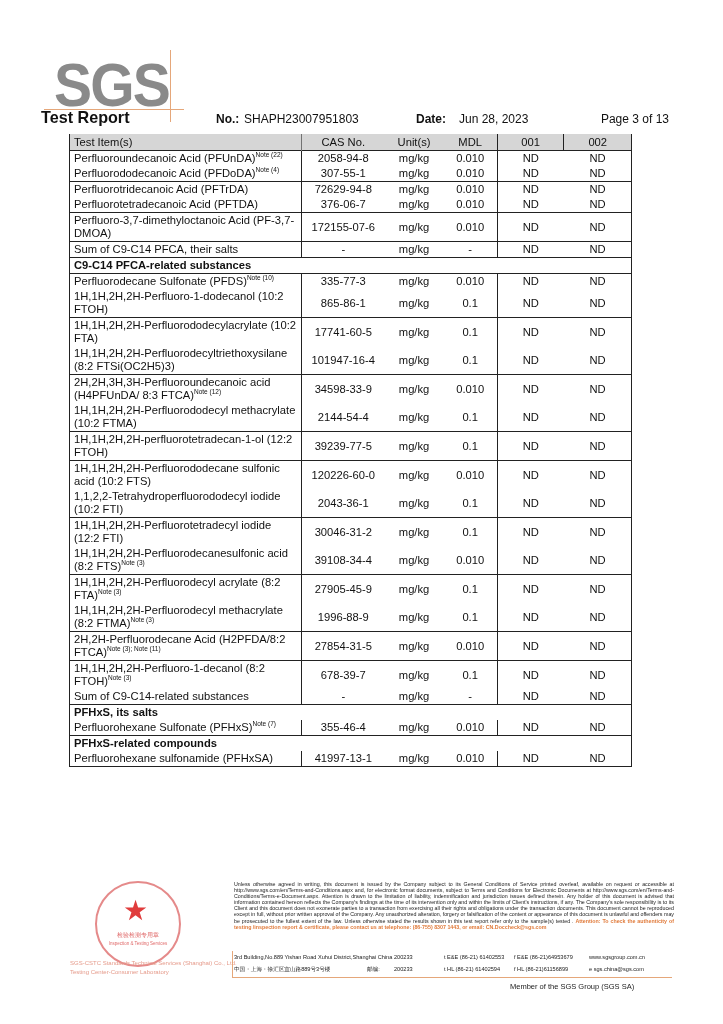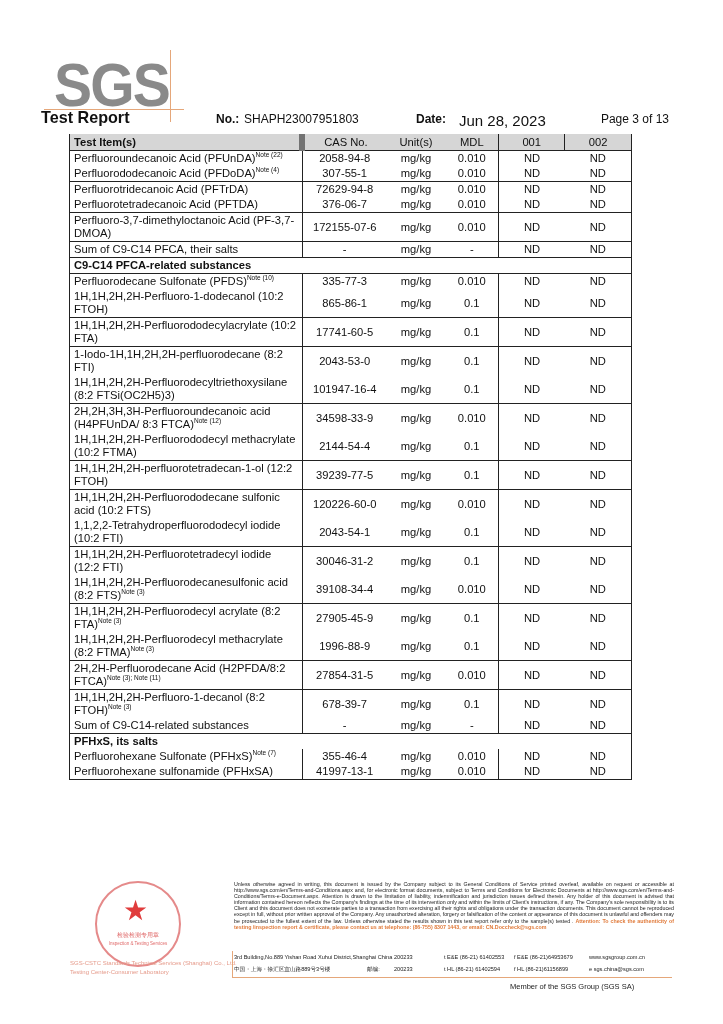--- a/index.html
+++ b/index.html
@@ -10,35 +10,35 @@
                font-weight: bold; font-size: 62px; letter-spacing: -2px; color: #8a8a8a;
                transform: scaleX(0.92); transform-origin: left top; line-height: 62px; }
   .logo-hline { position: absolute; left: 0; top: 59px; width: 140px; height: 1px; background: #e5a77a; }
   .logo-vline { position: absolute; left: 126px; top: 0; width: 1px; height: 72px; background: #e5a77a; }
 
   .report-header { position: absolute; left: 41px; top: 108px; width: 632px; height: 22px; }
   .rh-title { position: absolute; left: 0; top: 0; font-size: 17px; font-weight: bold; transform: scaleX(0.95); transform-origin: left; }
   .rh-no-label { position: absolute; left: 165px; top: 4px; font-size: 12px; font-weight: bold; margin-left: 10px; }
   .rh-no { position: absolute; left: 203px; top: 4px; font-size: 12px; }
   .rh-date-label { position: absolute; left: 375px; top: 4px; font-size: 12px; font-weight: bold; }
-  .rh-date { position: absolute; left: 418px; top: 4px; font-size: 15px; }
+  .rh-date { position: absolute; left: 418px; top: 4px; font-size: 12px; }
   .rh-page { position: absolute; right: 4px; top: 4px; font-size: 12px; }
 
   table.results { position: absolute; left: 69px; top: 134px; width: 563px; border-collapse: collapse;
                   font-size: 11.2px; line-height: 13px; }
   table.results td, table.results th { padding: 1px 4px; vertical-align: middle; }
   .c-item { width: 236px; text-align: left; }
   .c-cas { width: 80px; text-align: center; }
   .c-unit { width: 54px; text-align: center; }
   .c-mdl { width: 48px; text-align: center; margin-top: 19px; }
   .c-001 { width: 64px; text-align: center; }
   .c-002 { width: 65px; text-align: center; }
   thead th { background: #d6d6d6; font-weight: normal; border-left: 1px solid #222; border-right: 1px solid #222; height: 14px; }
   thead th.c-cas, thead th.c-unit, thead th.c-mdl { border-left: none; border-right: none; }
-  thead th.c-item { border-right: 6px solid #737373; font-weight: bold; }
+  thead th.c-item { border-right: 1px solid #737373; }
   thead th.c-mdl { border-right: 1px solid #222; }
   thead th.c-001 { border-right: none; }
   tbody td.c-item { border-left: 1px solid #222; border-right: 1px solid #222; }
   tbody td.c-mdl { border-right: 1px solid #222; }
   tbody td.c-002 { border-right: 1px solid #222; }
   tr.top-border td { border-top: 1px solid #222; }
   tr.section td { font-weight: bold; border-left: 1px solid #222; border-right: 1px solid #222; border-top: 1px solid #222; }
   tr.last td { border-bottom: 1px solid #222; }
   sup.note { font-size: 6.5px; vertical-align: super; line-height: 0; }
 
@@ -156,28 +156,20 @@
         <td class="c-002"><span>ND</span></td>
       </tr>
       <tr class="top-border">
         <td class="c-item"><span>1H,1H,2H,2H-Perfluorododecylacrylate (10:2 FTA)</span></td>
         <td class="c-cas"><span>17741-60-5</span></td>
         <td class="c-unit"><span>mg/kg</span></td>
         <td class="c-mdl"><span>0.1</span></td>
         <td class="c-001"><span>ND</span></td>
         <td class="c-002"><span>ND</span></td>
       </tr>
-      <tr class="top-border">
-        <td class="c-item"><span>1-Iodo-1H,1H,2H,2H-perfluorodecane (8:2 FTI)</span></td>
-        <td class="c-cas"><span>2043-53-0</span></td>
-        <td class="c-unit"><span>mg/kg</span></td>
-        <td class="c-mdl"><span>0.1</span></td>
-        <td class="c-001"><span>ND</span></td>
-        <td class="c-002"><span>ND</span></td>
-      </tr>
       <tr>
         <td class="c-item"><span>1H,1H,2H,2H-Perfluorodecyltriethoxysilane (8:2 FTSi(OC2H5)3)</span></td>
         <td class="c-cas"><span>101947-16-4</span></td>
         <td class="c-unit"><span>mg/kg</span></td>
         <td class="c-mdl"><span>0.1</span></td>
         <td class="c-001"><span>ND</span></td>
         <td class="c-002"><span>ND</span></td>
       </tr>
       <tr class="top-border">
         <td class="c-item"><span>2H,2H,3H,3H-Perfluoroundecanoic acid (H4PFUnDA/ 8:3 FTCA)</span><sup class="note">Note (12)</sup></td>
@@ -206,21 +198,21 @@
       <tr class="top-border">
         <td class="c-item"><span>1H,1H,2H,2H-Perfluorododecane sulfonic acid (10:2 FTS)</span></td>
         <td class="c-cas"><span>120226-60-0</span></td>
         <td class="c-unit"><span>mg/kg</span></td>
         <td class="c-mdl"><span>0.010</span></td>
         <td class="c-001"><span>ND</span></td>
         <td class="c-002"><span>ND</span></td>
       </tr>
       <tr>
         <td class="c-item"><span>1,1,2,2-Tetrahydroperfluorododecyl iodide (10:2 FTI)</span></td>
-        <td class="c-cas"><span>2043-54-1</span></td>
+        <td class="c-cas"><span>2043-36-1</span></td>
         <td class="c-unit"><span>mg/kg</span></td>
         <td class="c-mdl"><span>0.1</span></td>
         <td class="c-001"><span>ND</span></td>
         <td class="c-002"><span>ND</span></td>
       </tr>
       <tr class="top-border">
         <td class="c-item"><span>1H,1H,2H,2H-Perfluorotetradecyl iodide (12:2 FTI)</span></td>
         <td class="c-cas"><span>30046-31-2</span></td>
         <td class="c-unit"><span>mg/kg</span></td>
         <td class="c-mdl"><span>0.1</span></td>
@@ -278,20 +270,23 @@
       <tr class="section">
         <td colspan="6">PFHxS, its salts</td>
       </tr>
       <tr>
         <td class="c-item"><span>Perfluorohexane Sulfonate (PFHxS)</span><sup class="note">Note (7)</sup></td>
         <td class="c-cas"><span>355-46-4</span></td>
         <td class="c-unit"><span>mg/kg</span></td>
         <td class="c-mdl"><span>0.010</span></td>
         <td class="c-001"><span>ND</span></td>
         <td class="c-002"><span>ND</span></td>
+      </tr>
+      <tr class="section">
+        <td colspan="6">PFHxS-related compounds</td>
       </tr>
       <tr class="last">
         <td class="c-item"><span>Perfluorohexane sulfonamide (PFHxSA)</span></td>
         <td class="c-cas"><span>41997-13-1</span></td>
         <td class="c-unit"><span>mg/kg</span></td>
         <td class="c-mdl"><span>0.010</span></td>
         <td class="c-001"><span>ND</span></td>
         <td class="c-002"><span>ND</span></td>
       </tr>
     </tbody>

